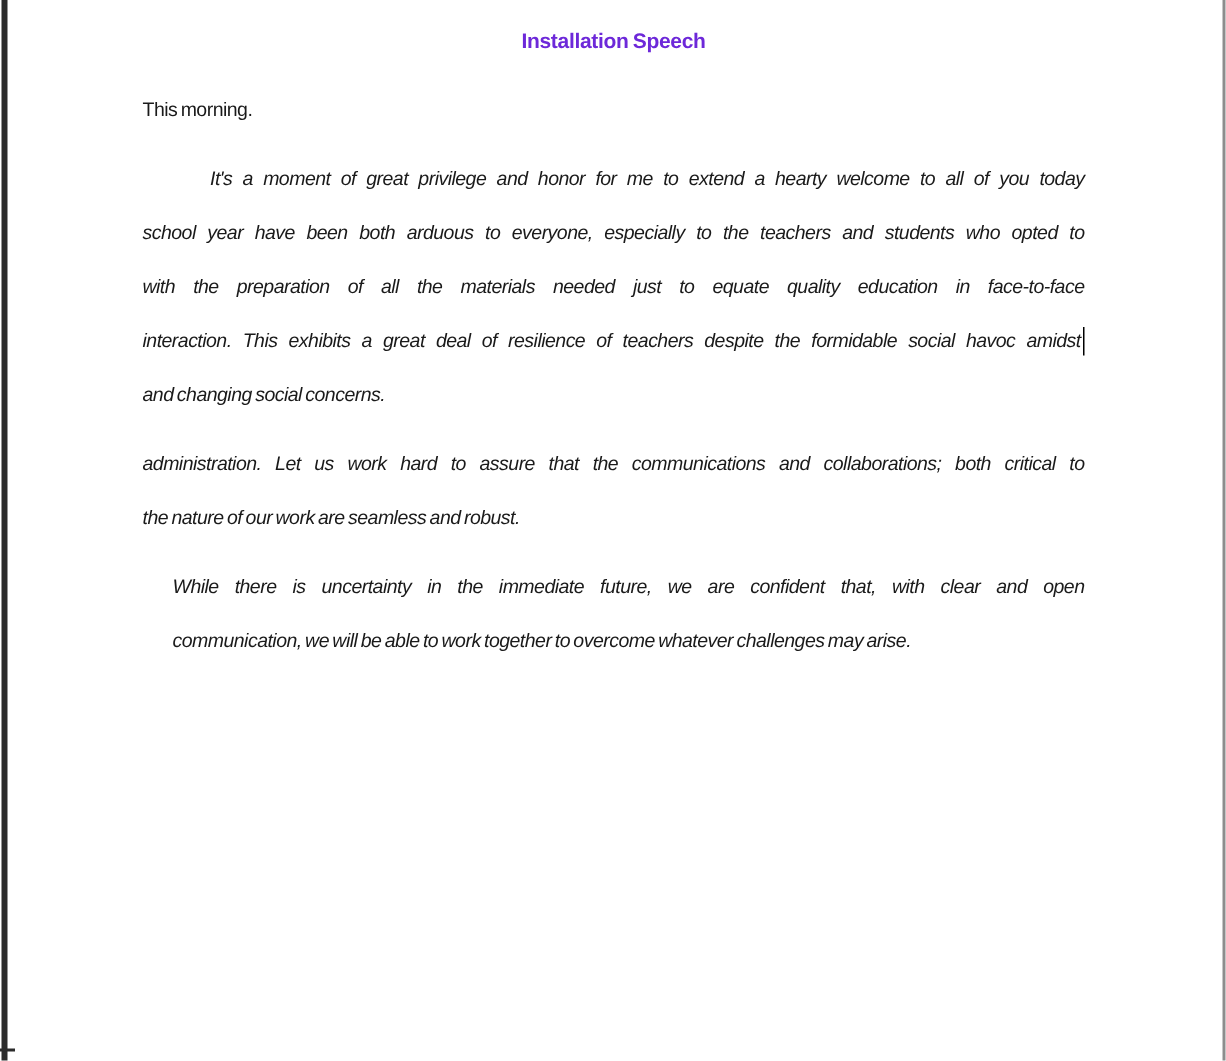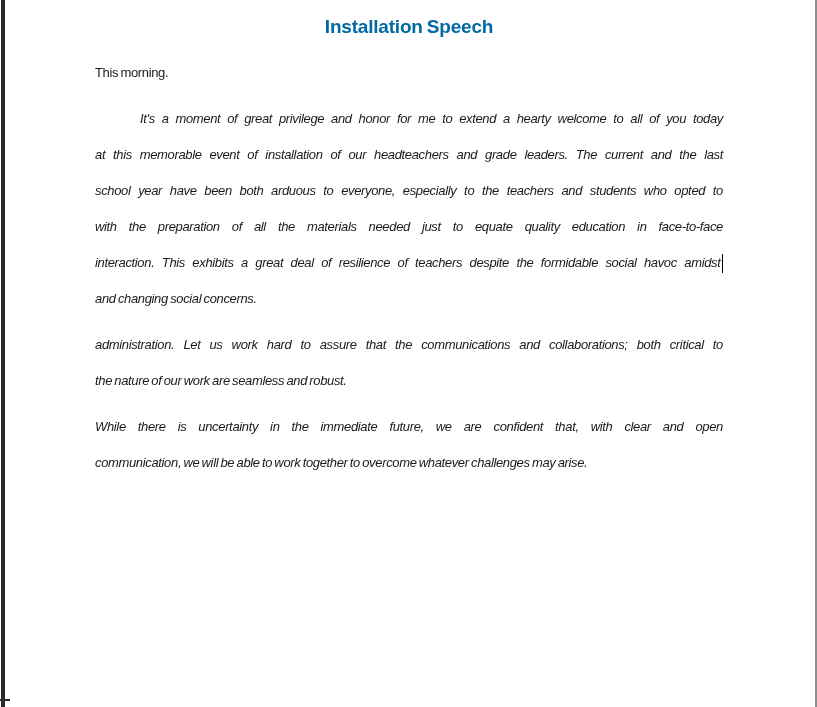--- a/index.html
+++ b/index.html
@@ -30,28 +30,28 @@
     width: 628px;
     color: #1a1a1a;
     font-size: 13px;
     letter-spacing: -0.35px;
     word-spacing: -1px;
     cursor: text;
   }
   .title {
     text-align: center;
     font-weight: bold;
-    color: #0369a1;
-    font-size: 19px;
+    color: #6d28d9;
+    font-size: 14px;
     line-height: 36px;
     letter-spacing: -0.2px;
     margin-bottom: 10px;
   }
   .para { margin-bottom: 10px; }
-  .para:last-child { margin-bottom: 0; }
+  .para:last-child { margin-bottom: 0; margin-left: 20px; }
   .line { line-height: 36px; }
   .para.justified .line { text-align: justify; text-align-last: justify; font-style: italic; }
   .para.justified .line.last { text-align-last: left; }
   .line.indent { padding-left: 45px; }
   .caret {
     display: inline-block;
     width: 1.5px; height: 19px;
     background: #000000;
     vertical-align: middle;
     margin-left: 1px;
@@ -66,21 +66,20 @@
   <div class="frame-stub"></div>
 
   <div class="doc">
     <div class="title">Installation Speech</div>
     <div id="doc-body">
         <div class="para">
           <div class="line last">This morning.</div>
         </div>
         <div class="para justified">
           <div class="line indent">It's a moment of great privilege and honor for me to extend a hearty welcome to all of you today</div>
-          <div class="line">at this memorable event of installation of our headteachers and grade leaders. The current and the last</div>
           <div class="line">school year have been both arduous to everyone, especially to the teachers and students who opted to</div>
           <div class="line">with the preparation of all the materials needed just to equate quality education in face-to-face</div>
           <div class="line">interaction. This exhibits a great deal of resilience of teachers despite the formidable social havoc amidst<span class="caret"></span></div>
           <div class="line last">and changing social concerns.</div>
         </div>
         <div class="para justified">
           <div class="line">administration. Let us work hard to assure that the communications and collaborations; both critical to</div>
           <div class="line last">the nature of our work are seamless and robust.</div>
         </div>
         <div class="para justified">

